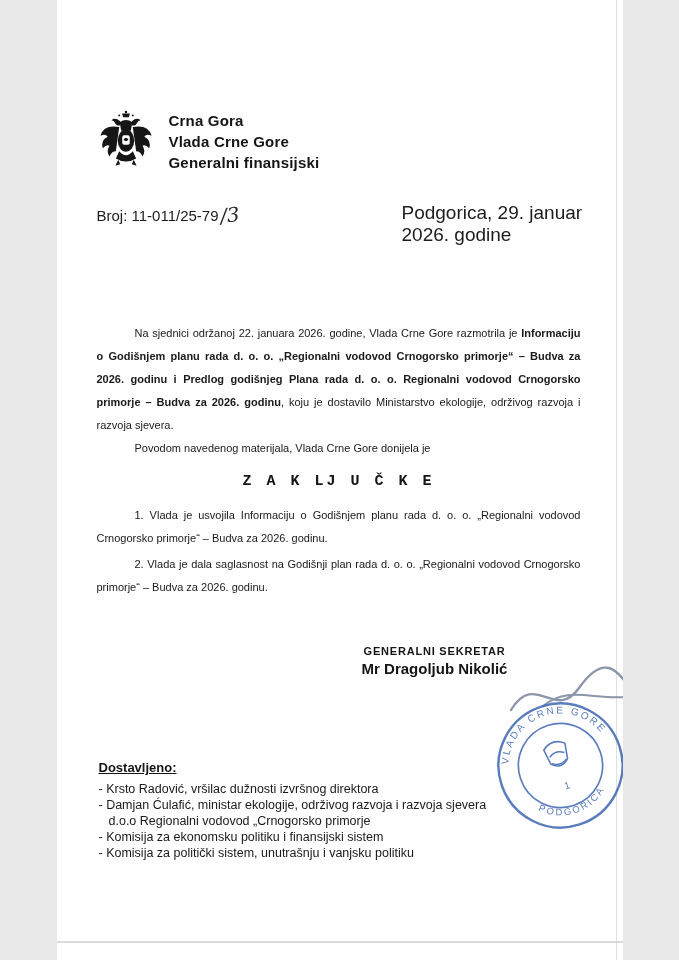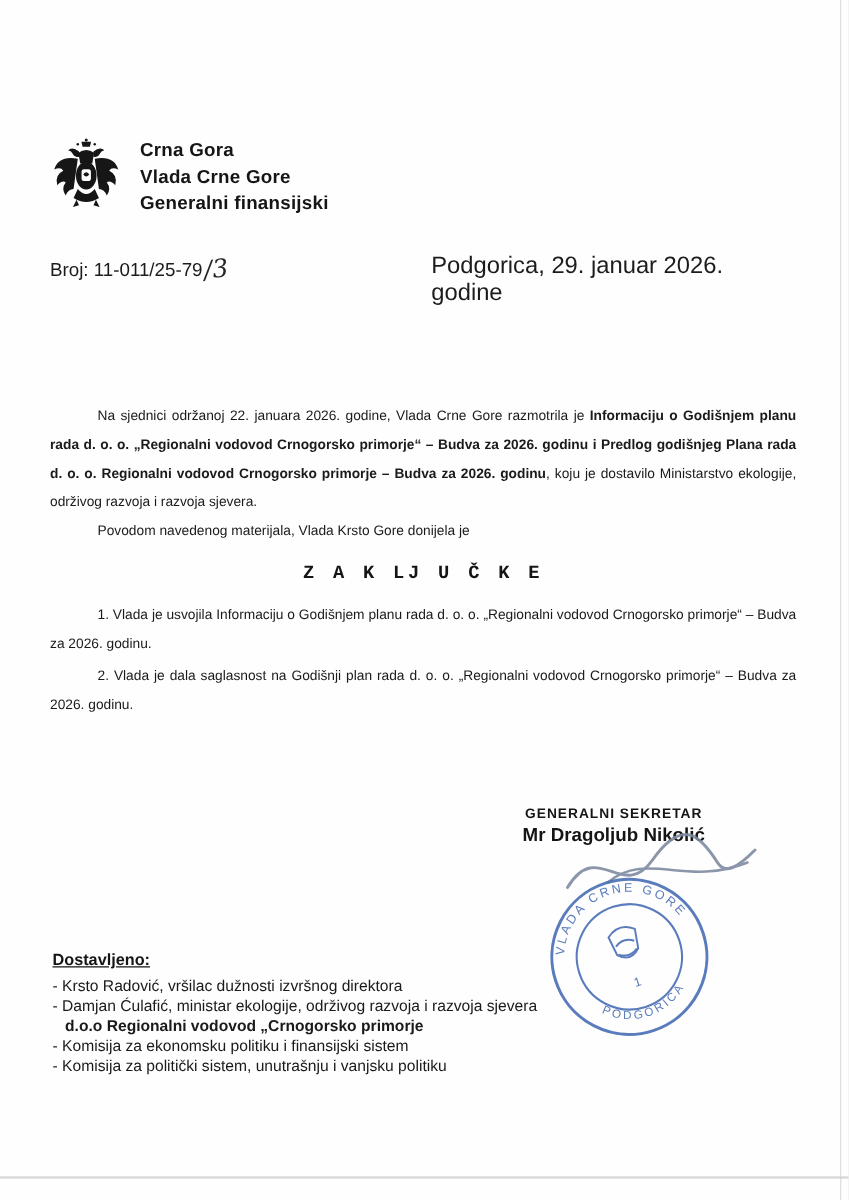--- a/index.html
+++ b/index.html
@@ -1,21 +1,21 @@
 <!DOCTYPE html>
 <html><head>
 <meta charset="utf-8">
 <style>
   * { margin: 0; padding: 0; box-sizing: border-box; }
   html, body { background: #e8e8e8; }
   body { font-family: "Liberation Sans", sans-serif; color: #1c1c1c; }
 
   .page {
     position: relative;
-    width: 679px;
+    width: 566px;
     height: 960px;
     margin: 0 auto;
     background: #fefefe;
     overflow: hidden;
     padding-left: 37px;
   }
 
   
   .scan-edge-bottom {
     position: absolute; left: 0; right: 0; bottom: 17px;
@@ -96,21 +96,21 @@
     opacity: .9;
   }
 
   
   .dist { position: absolute; left: 42px; top: 760px; right: 60px; }
   .dist-label {
     font-size: 13px; font-weight: bold; text-decoration: underline;
     margin-bottom: 6px; color: #151515;
   }
   .dist-item { font-size: 12.5px; line-height: 16px; color: #1a1a1a; }
-  .dist-item.indent { padding-left: 10px; font-weight: bold; }
+  .dist-item.indent { padding-left: 10px; }
 </style>
 </head>
 <body>
 
 <div class="page">
 
   <div class="scan-edge-bottom"></div>
   <div class="scan-edge-right"></div>
 
   <div class="letterhead">
@@ -146,21 +146,21 @@
     <div class="doc-number">
       <span>Broj: 11-011/25-79</span><span class="hand-suffix">/3</span>
     </div>
     <div class="place-date">Podgorica, 29. januar 2026. godine</div>
   </div>
 
   <div class="doc-body">
     <p class="para">
       <span>Na sjednici održanoj 22. januara 2026. godine, Vlada Crne Gore razmotrila je </span><strong>Informaciju o Godišnjem planu rada d. o. o. „Regionalni vodovod Crnogorsko primorje“ – Budva za 2026. godinu i Predlog godišnjeg Plana rada d. o. o. Regionalni vodovod Crnogorsko primorje – Budva za 2026. godinu</strong><span>, koju je dostavilo Ministarstvo ekologije, održivog razvoja i razvoja sjevera.</span>
     </p>
-    <p class="para">Povodom navedenog materijala, Vlada Krsto Gore donijela je</p>
+    <p class="para">Povodom navedenog materijala, Vlada Crne Gore donijela je</p>
     <h2 class="heading">Z A K LJ U Č K E</h2>
     <p class="para item">1. Vlada je usvojila Informaciju o Godišnjem planu rada d. o. o. „Regionalni vodovod Crnogorsko primorje“ – Budva za 2026. godinu.</p>
     <p class="para item">2. Vlada je dala saglasnost na Godišnji plan rada d. o. o. „Regionalni vodovod Crnogorsko primorje“ – Budva za 2026. godinu.</p>
   </div>
 
   <div class="sig-block">
     <div class="sig-title">GENERALNI SEKRETAR</div>
     <div class="sig-name">Mr Dragoljub Nikolić</div>
   </div>
 

